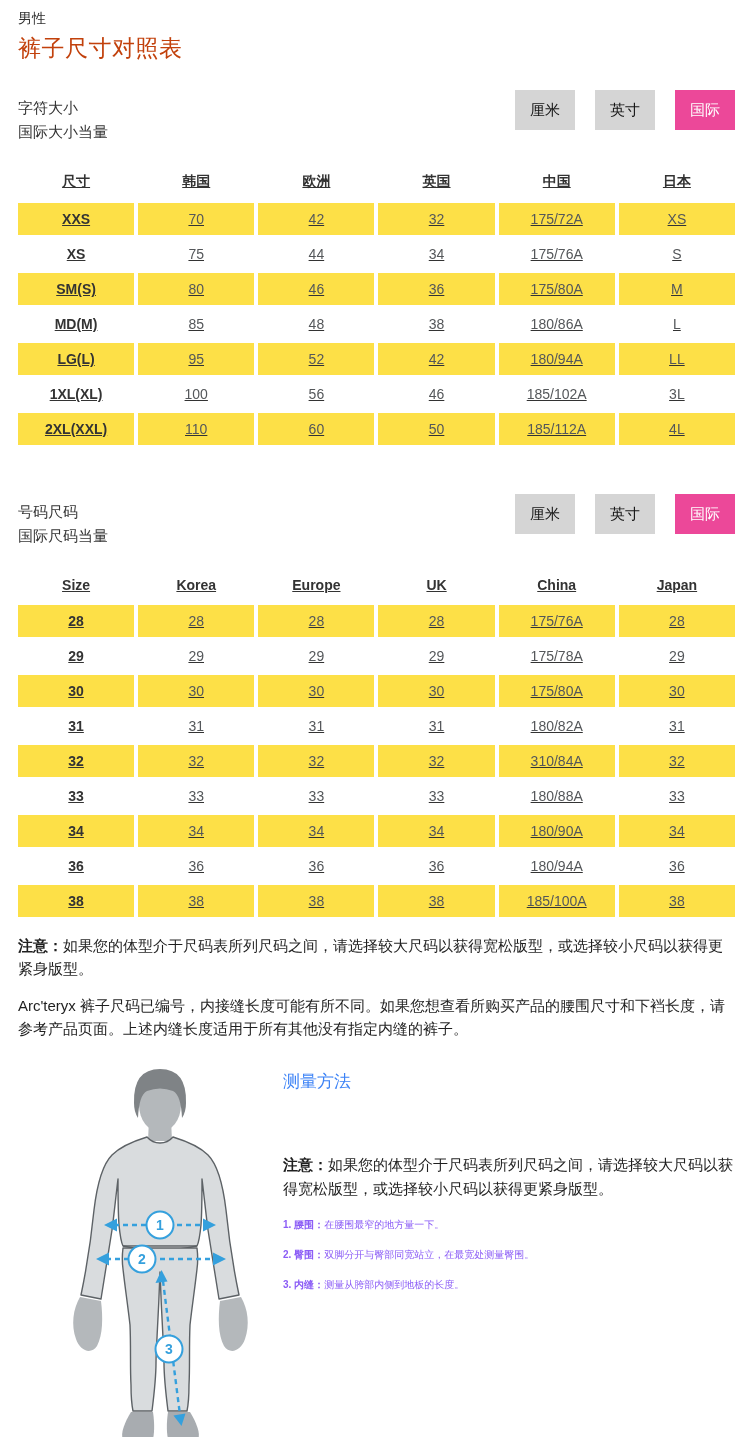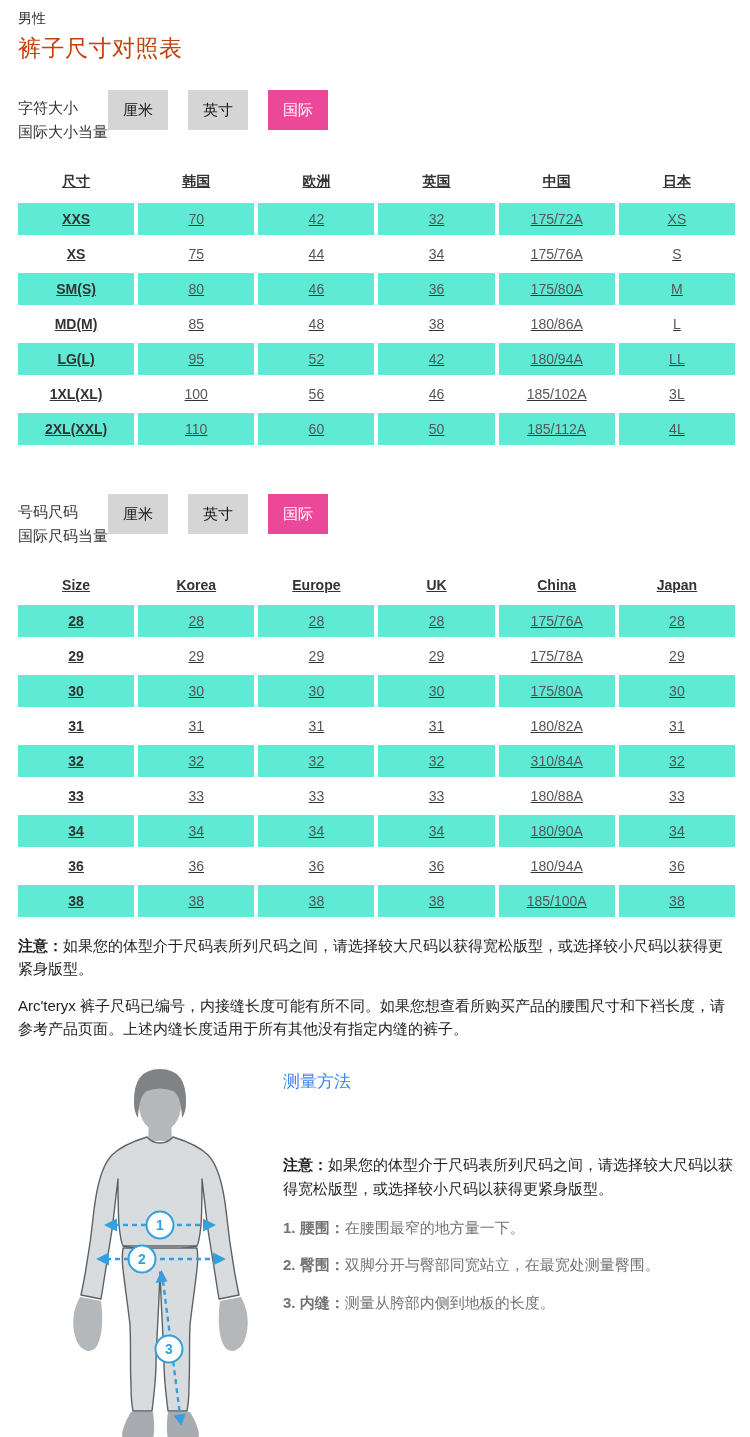--- a/index.html
+++ b/index.html
@@ -7,21 +7,21 @@
   body {
     width: 750px;
     font-family: "Liberation Sans", "DejaVu Sans", sans-serif;
     color: #333;
   }
   .page { width: 750px; padding: 8px 15px 10px 18px; }
 
   .eyebrow { font-size: 14px; color: #2f2f2f; margin: 2px 0 5px 0; }
   .page-title { font-size: 23px; font-weight: 500; color: #c2410c; margin: 0 0 26px 0; letter-spacing: .5px; }
 
-  .controls { display: flex; justify-content: flex-start; align-items: flex-start; margin-top: 12px; }
+  .controls { display: flex; justify-content: space-between; align-items: flex-start; margin-top: 12px; }
   .controls.second { margin-top: 46px; }
   .section-labels { font-size: 15px; line-height: 24px; color: #333; padding-top: 6px; }
   .btn-group { display: flex; gap: 20px; }
   .unit-btn {
     width: 60px; height: 40px; border: none; background: #d5d5d5; color: #141414;
     font-size: 15px; font-family: inherit; display: flex; align-items: center; justify-content: center;
     cursor: pointer; padding: 0;
   }
   .unit-btn.active { background: #ec4899; color: #fff; }
 
@@ -30,33 +30,33 @@
     border-collapse: separate; border-spacing: 4px 3px; table-layout: fixed; text-decoration: underline;
   }
   table.size-table th {
     font-size: 14px; font-weight: 700; color: #333; text-align: center;
     padding: 6px 0 9px 0; background: #fff;
   }
   table.size-table td {
     font-size: 14px; color: #54575a; text-align: center; height: 32px;
     vertical-align: middle; background: #fff;
   }
-  table.size-table tr.striped td { background: #5eead4; }
+  table.size-table tr.striped td { background: #fde047; }
   table.size-table td.first { font-weight: 700; color: #333; }
 
   .note { font-size: 15px; line-height: 1.56; color: #1f1f1f; margin: 13px 0 0 0; }
   .note.first { margin-top: 14px; }
   .note strong { font-weight: 700; }
 
   .measure { display: flex; margin-top: 24px; }
   .diagram-col { width: 265px; flex: none; padding-left: 50px; }
   .measure-col { flex: 1; padding-right: 2px; }
   .measure-title { font-size: 17px; font-weight: 400; color: #3b82f6; margin: 5px 0 60px 0; }
   .measure-note { font-size: 15px; line-height: 1.6; color: #1f1f1f; margin: 0 0 16px 0; }
-  .measure-step { font-size: 15px; line-height: 1.5; color: #737373; margin: 0 0 15px 0; }
+  .measure-step { font-size: 10px; line-height: 1.5; color: #8b5cf6; margin: 0 0 15px 0; }
   .measure-step strong, .measure-note strong { font-weight: 700; }
 
   svg text.marker-num {
     font-family: "Liberation Sans", "DejaVu Sans", sans-serif;
     font-size: 14px; font-weight: 700;
   }
 </style>
 </head>
 <body>
 

